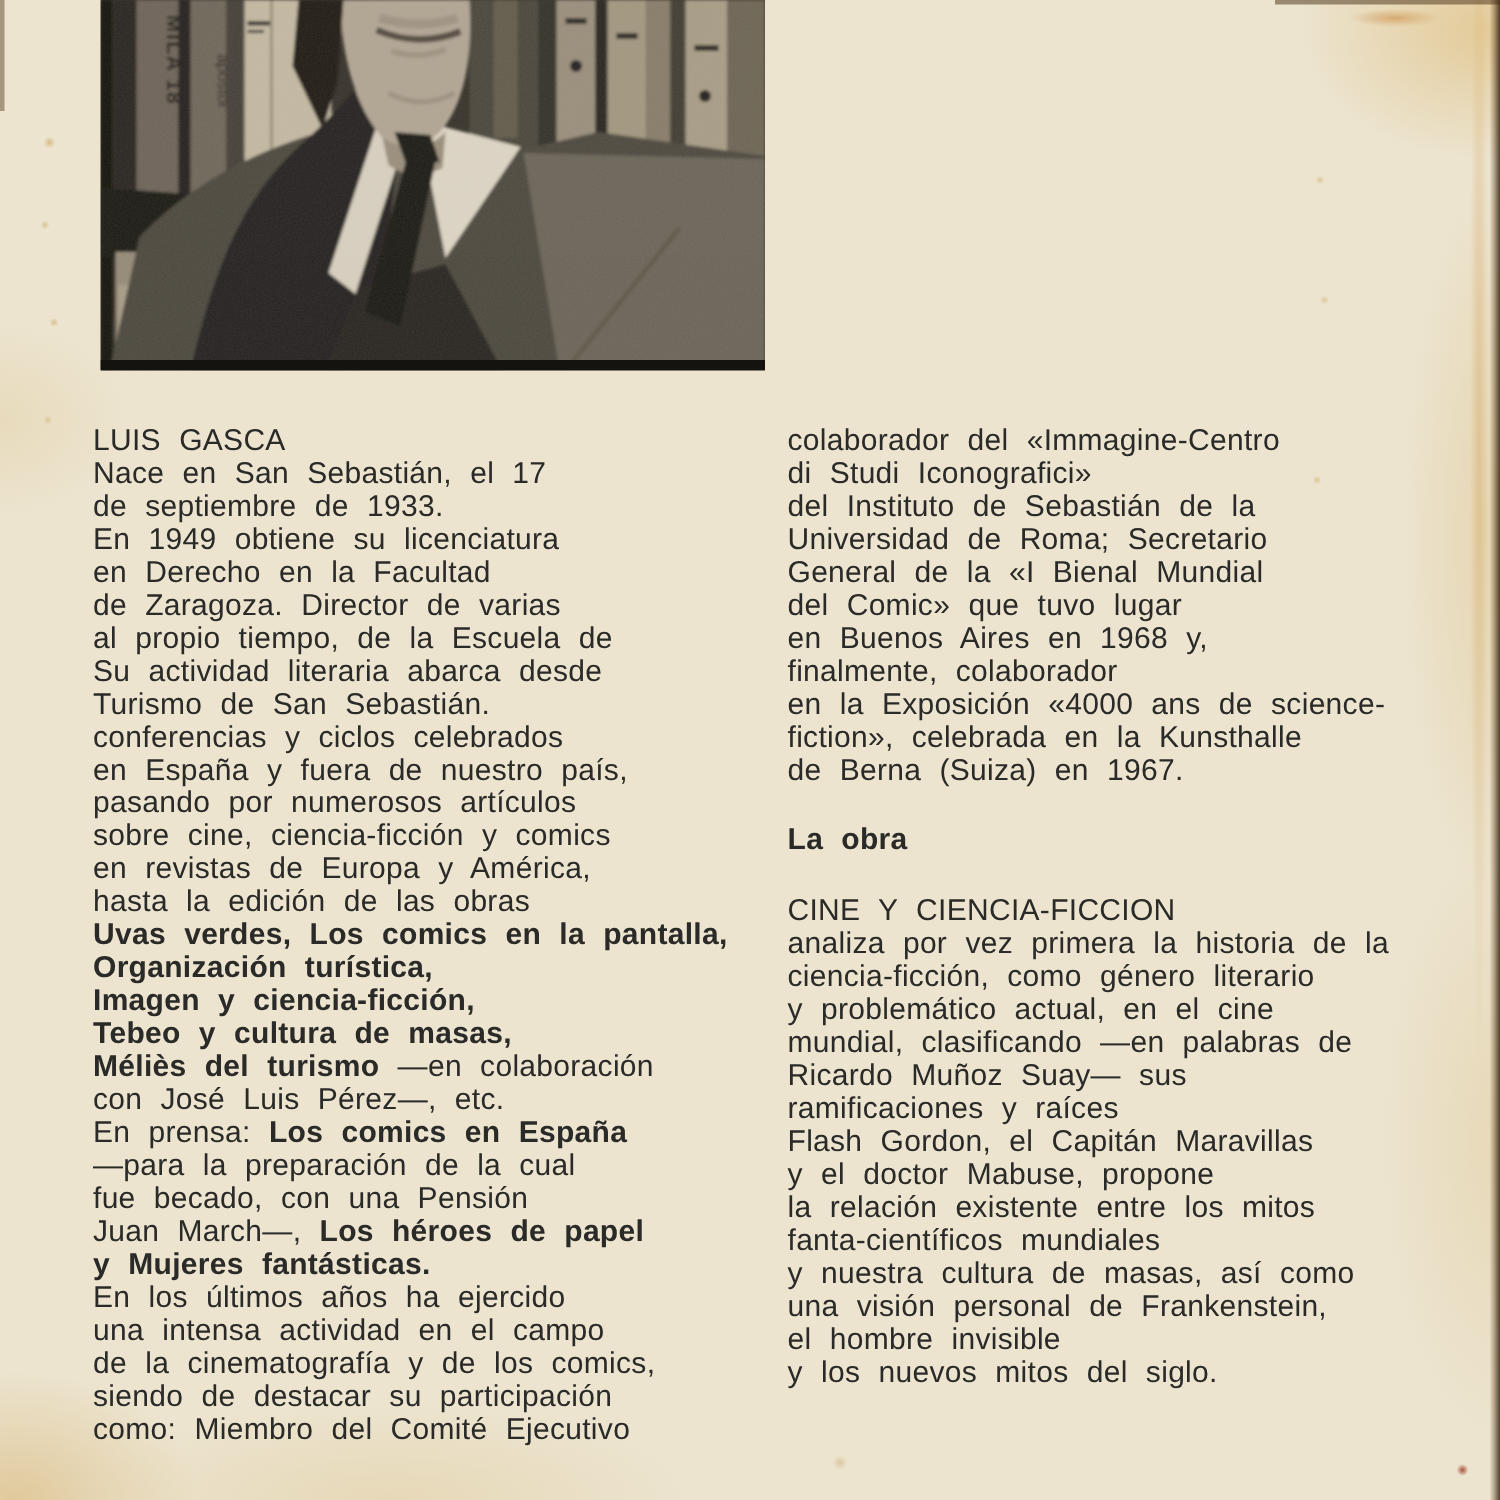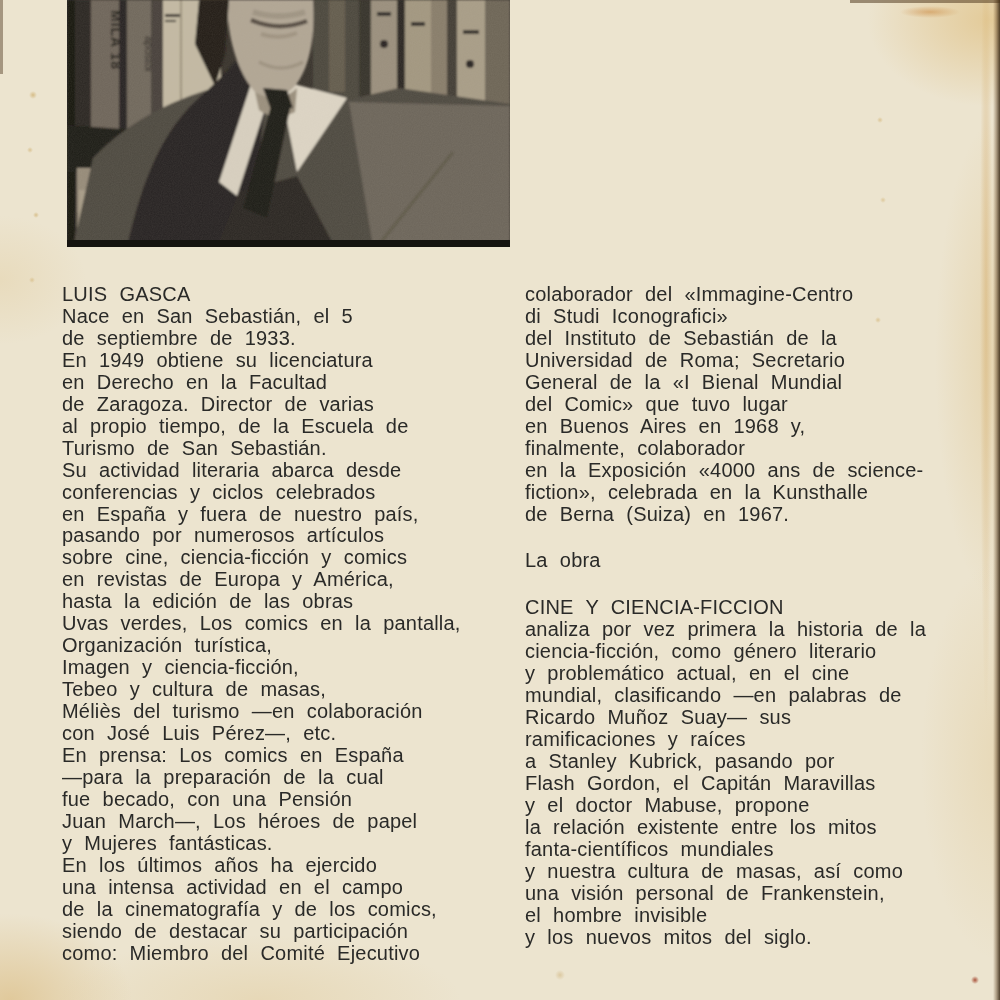--- a/index.html
+++ b/index.html
@@ -45,21 +45,21 @@
   }
   .photo{position:absolute;left:67px;top:0;width:443px;height:247px;}
   .photo svg{display:block;}
   .col{
     position:absolute;color:#2a2a28;font-size:20px;line-height:21.95px;
     word-spacing:.32em;letter-spacing:.2px;
   }
   .col-left{left:62px;top:284px;width:470px;}
   .col-right{left:525px;top:284px;width:455px;}
   .tline{white-space:pre;}
-  .b{font-weight:normal;text-align:right;}
+  .b{font-weight:bold;text-align:right;}
   .spacer{height:25px;}
 </style>
 </head>
 <body>
 
 <div class="page">
 
   <div class="photo">
     <svg viewBox="0 0 443 247" width="443" height="247">
       <defs>
@@ -138,28 +138,28 @@
         </g>
 
         <rect width="443" height="247" filter="url(#grain)" opacity="0.22"></rect>
         <rect x="0" y="240" width="443" height="7" fill="#15130f"></rect>
       </g>
     </svg>
   </div>
 
   <div class="col col-left">
       <div class="tline"><span>LUIS GASCA</span></div>
-      <div class="tline"><span>Nace en San Sebastián, el 5</span></div>
+      <div class="tline"><span>Nace en San Sebastián, el 17</span></div>
       <div class="tline"><span>de septiembre de 1933.</span></div>
       <div class="tline"><span>En 1949 obtiene su licenciatura</span></div>
       <div class="tline"><span>en Derecho en la Facultad</span></div>
       <div class="tline"><span>de Zaragoza. Director de varias</span></div>
       <div class="tline"><span>al propio tiempo, de la Escuela de</span></div>
+      <div class="tline"><span>Su actividad literaria abarca desde</span></div>
       <div class="tline"><span>Turismo de San Sebastián.</span></div>
-      <div class="tline"><span>Su actividad literaria abarca desde</span></div>
       <div class="tline"><span>conferencias y ciclos celebrados</span></div>
       <div class="tline"><span>en España y fuera de nuestro país,</span></div>
       <div class="tline"><span>pasando por numerosos artículos</span></div>
       <div class="tline"><span>sobre cine, ciencia-ficción y comics</span></div>
       <div class="tline"><span>en revistas de Europa y América,</span></div>
       <div class="tline"><span>hasta la edición de las obras</span></div>
       <div class="tline"><span class="b">Uvas verdes, Los comics en la pantalla,</span></div>
       <div class="tline"><span class="b">Organización turística,</span></div>
       <div class="tline"><span class="b">Imagen y ciencia-ficción,</span></div>
       <div class="tline"><span class="b">Tebeo y cultura de masas,</span></div>
@@ -195,21 +195,20 @@
     <div class="tline"><span class="b">La obra</span></div>
     <div class="spacer"></div>
     <div>
         <div class="tline"><span>CINE Y CIENCIA-FICCION</span></div>
         <div class="tline"><span>analiza por vez primera la historia de la</span></div>
         <div class="tline"><span>ciencia-ficción, como género literario</span></div>
         <div class="tline"><span>y problemático actual, en el cine</span></div>
         <div class="tline"><span>mundial, clasificando —en palabras de</span></div>
         <div class="tline"><span>Ricardo Muñoz Suay— sus</span></div>
         <div class="tline"><span>ramificaciones y raíces</span></div>
-        <div class="tline"><span>a Stanley Kubrick, pasando por</span></div>
         <div class="tline"><span>Flash Gordon, el Capitán Maravillas</span></div>
         <div class="tline"><span>y el doctor Mabuse, propone</span></div>
         <div class="tline"><span>la relación existente entre los mitos</span></div>
         <div class="tline"><span>fanta-científicos mundiales</span></div>
         <div class="tline"><span>y nuestra cultura de masas, así como</span></div>
         <div class="tline"><span>una visión personal de Frankenstein,</span></div>
         <div class="tline"><span>el hombre invisible</span></div>
         <div class="tline"><span>y los nuevos mitos del siglo.</span></div>
       </div>
   </div>

